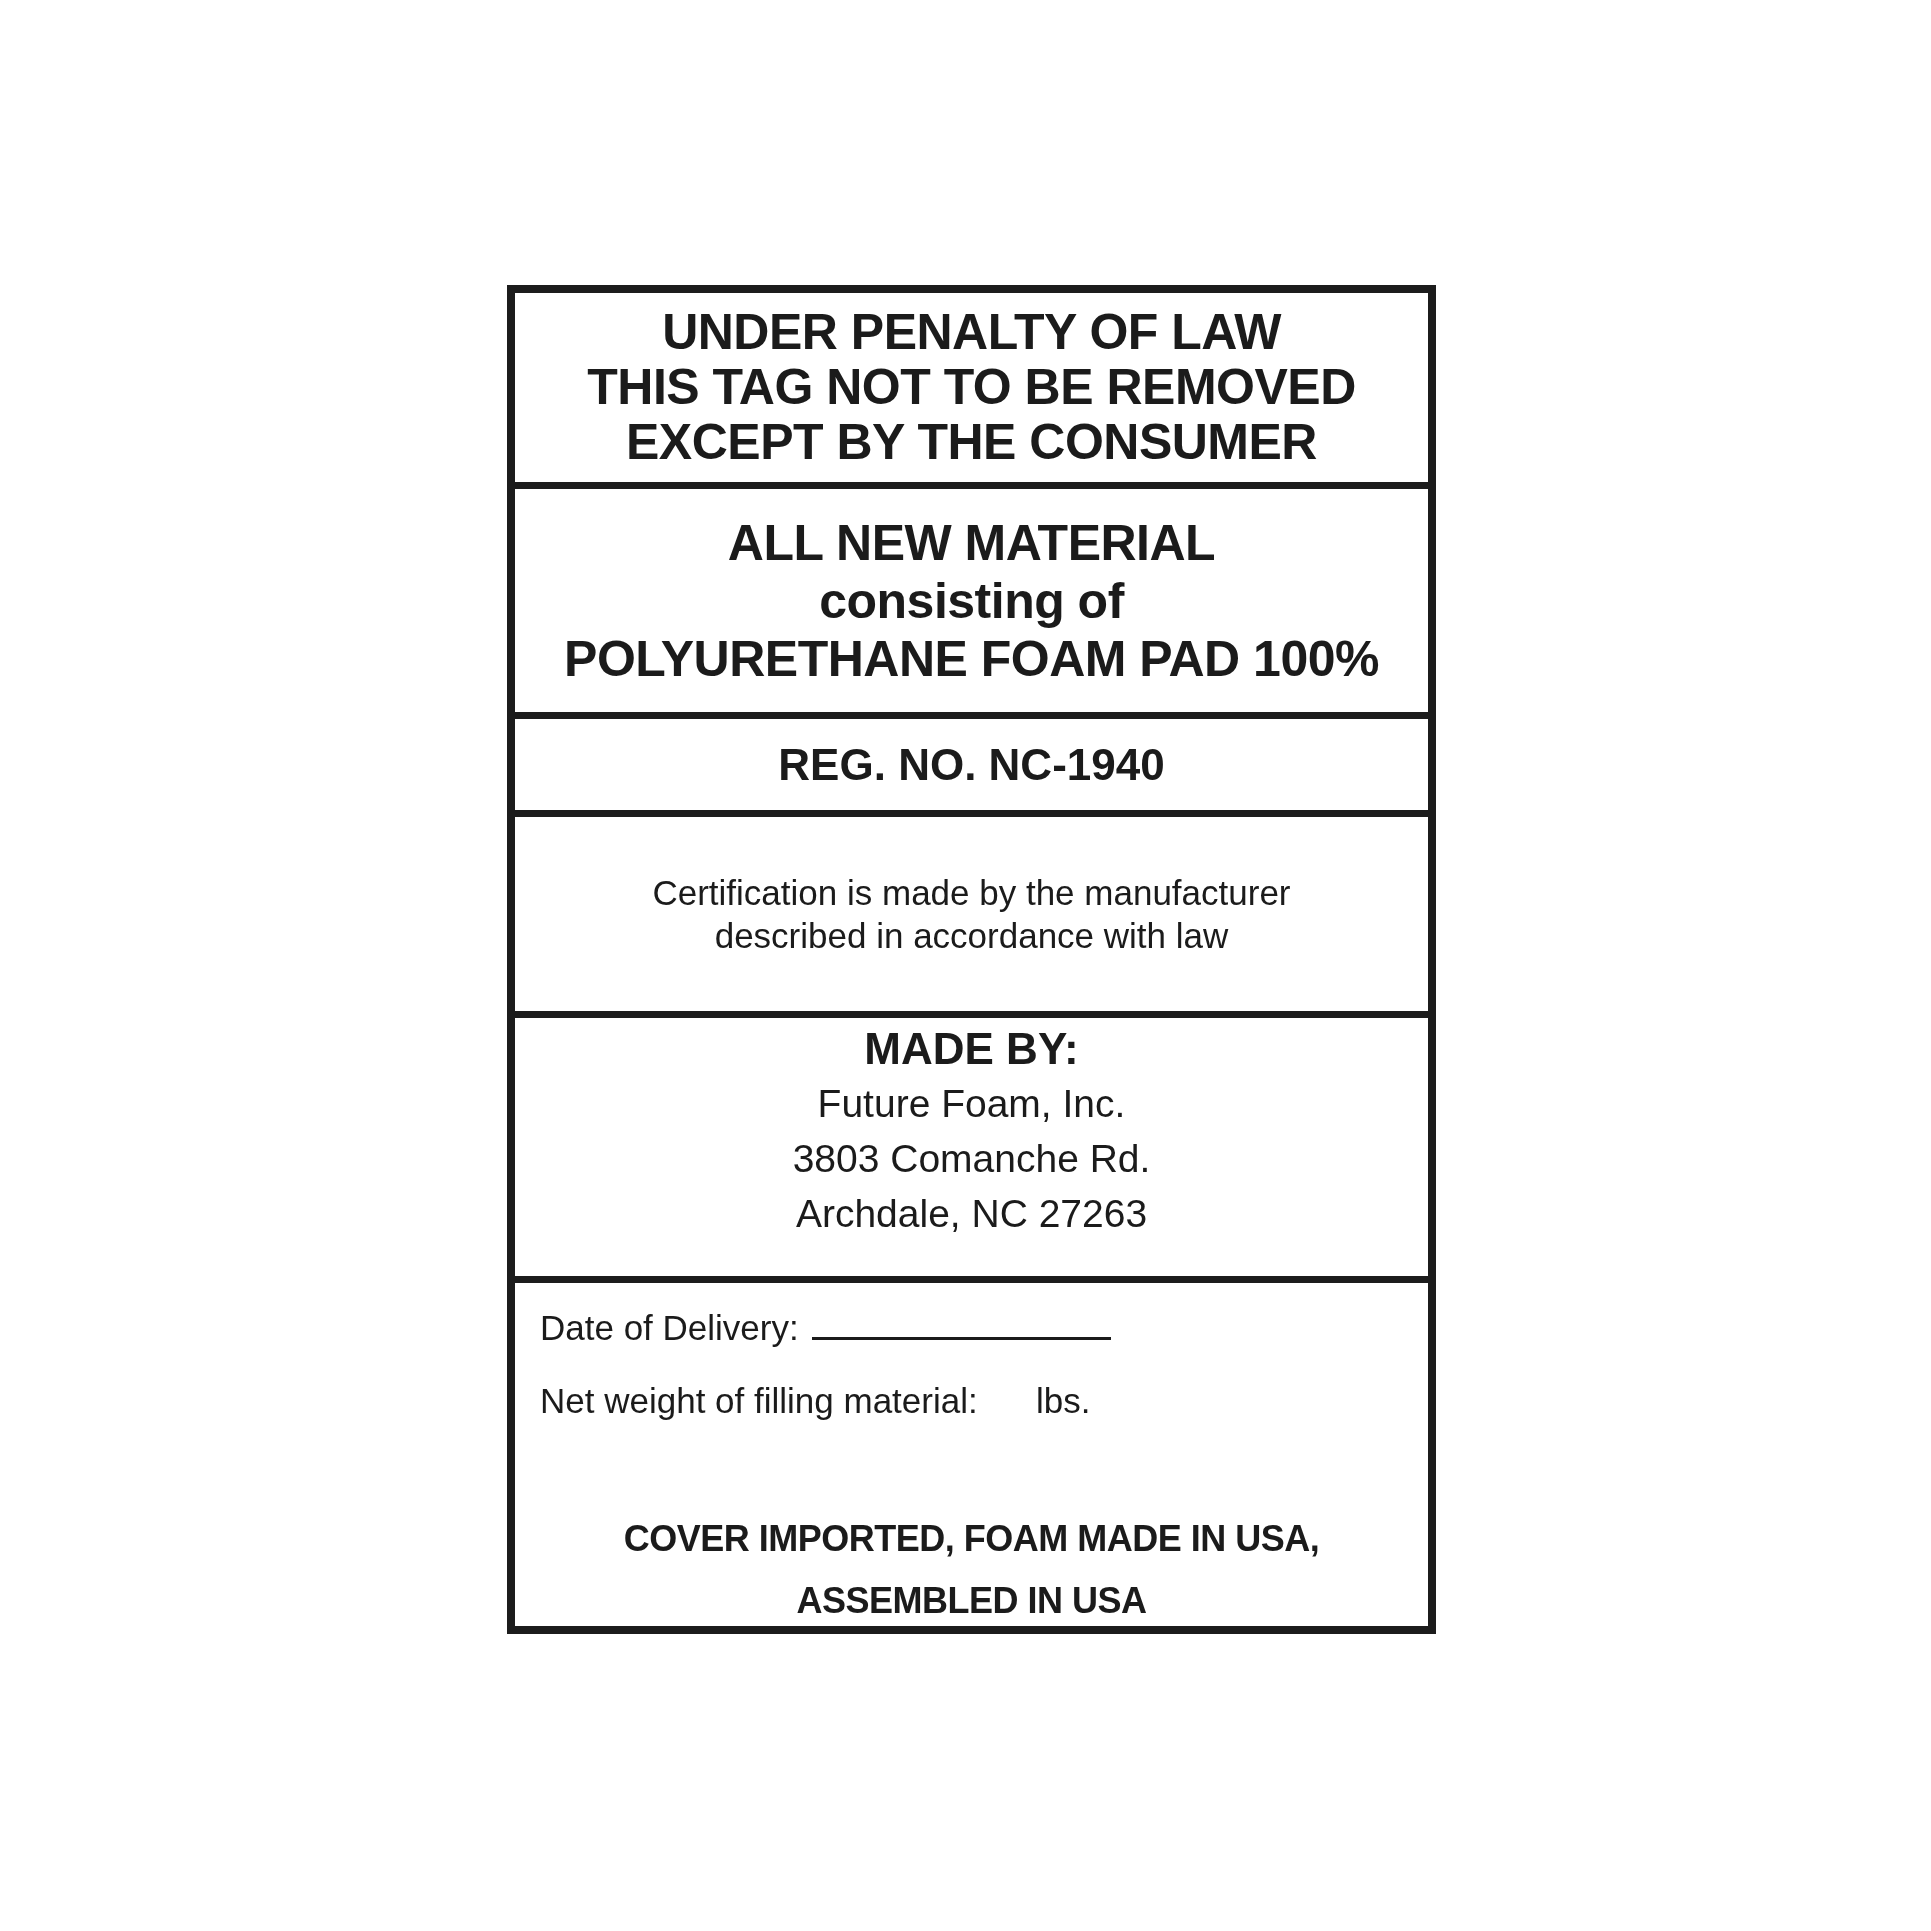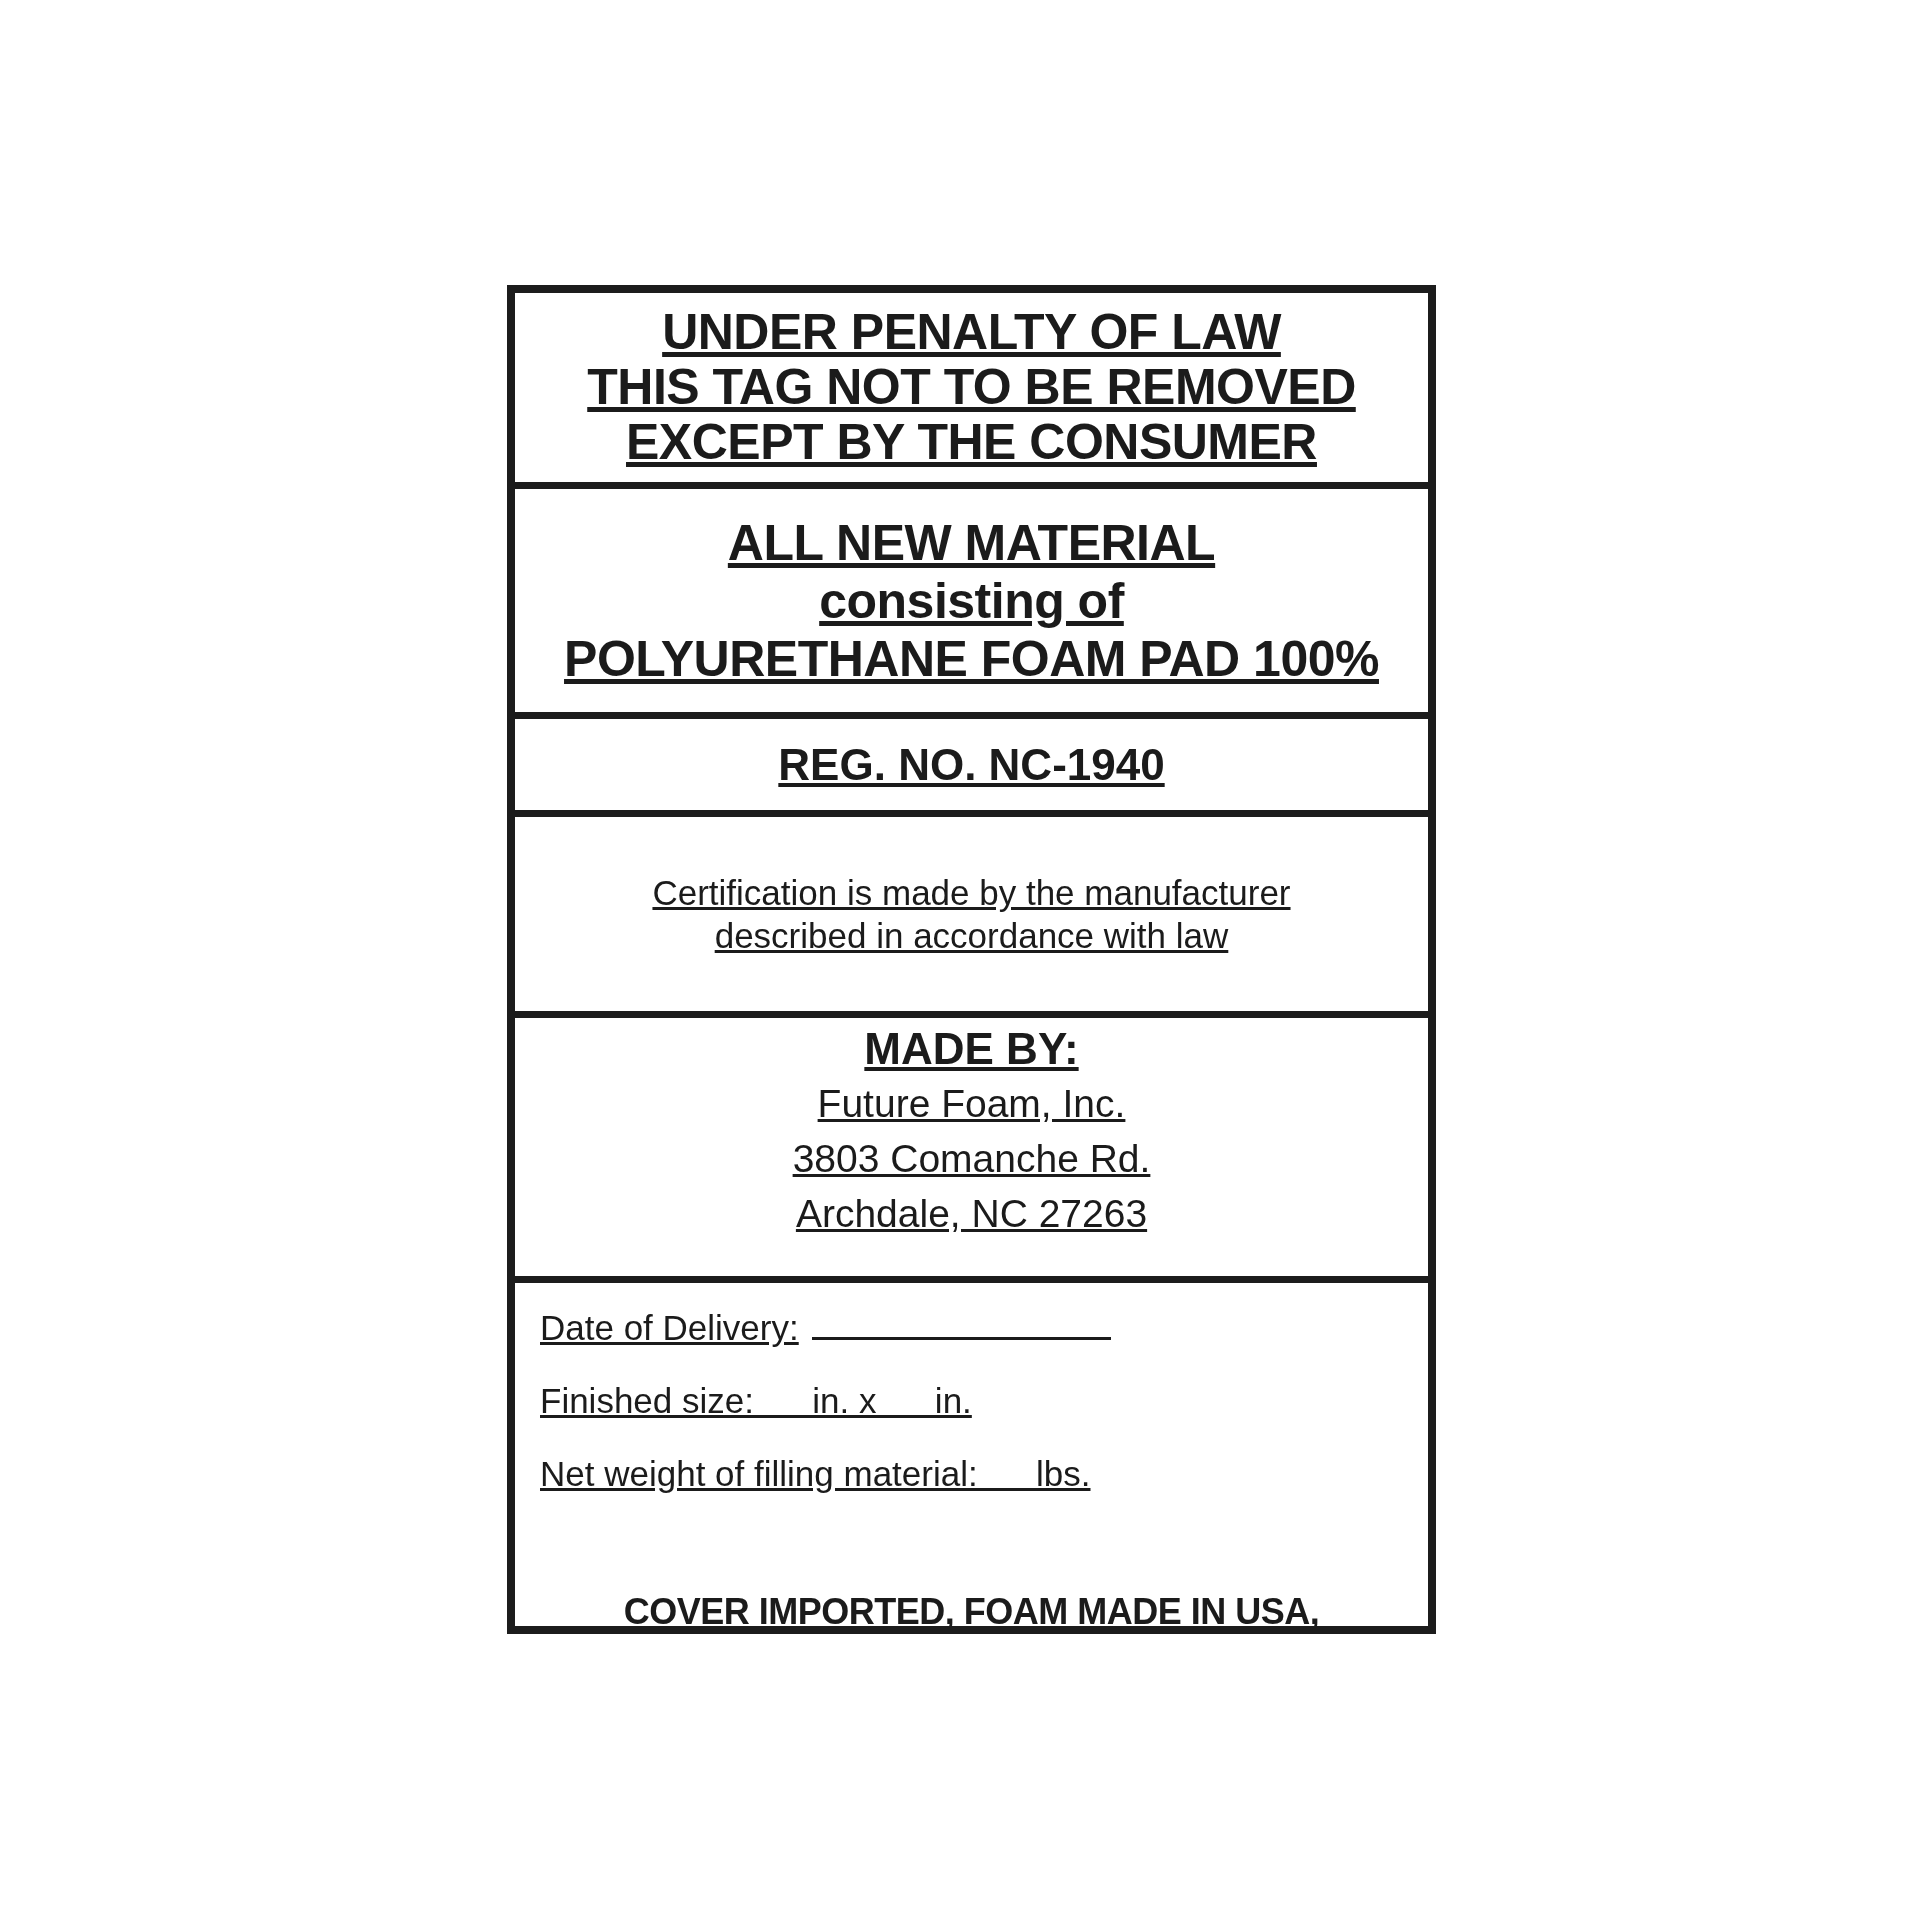--- a/index.html
+++ b/index.html
@@ -31,21 +31,20 @@
     flex-direction: column;
   }
   .section {
     box-sizing: border-box;
     border-bottom: 7.7px solid #1c1c1c;
     display: flex;
     flex-direction: column;
     justify-content: center;
     text-align: center;
     overflow: hidden;
-    text-decoration: underline;
   }
   .section.last { border-bottom: none; }
 
   .sec-penalty   { height: 196px; }
   .sec-material  { height: 230px; }
   .sec-reg       { height: 98px; text-align: center; }
   .sec-cert      { height: 201px; }
   .sec-madeby    { height: 265px; justify-content: flex-start; padding-top: 4px; }
   .sec-delivery  { height: 343px; justify-content: flex-start; text-align: left; padding: 21px 0 0 25px; gap: 26px; }
 
@@ -135,21 +134,20 @@
 
     <div class="section sec-madeby">
       <div class="line-madeby-heading">MADE BY:</div>
       <div class="line-address">Future Foam, Inc.</div>
       <div class="line-address">3803 Comanche Rd.</div>
       <div class="line-address">Archdale, NC  27263</div>
     </div>
 
     <div class="section sec-delivery last">
       <div class="line-fill"><span>Date of Delivery:</span><span class="date-blank"></span></div>
-      <div class="line-fill">Finished size:      in. x      in.</div>
       <div class="line-fill">Net weight of filling material:      lbs.</div>
       <div class="footer-block">
         <div class="line-footer">COVER IMPORTED, FOAM MADE IN USA,</div>
         <div class="line-footer">ASSEMBLED IN USA</div>
       </div>
     </div>
 
   </div>
 </div>
 

